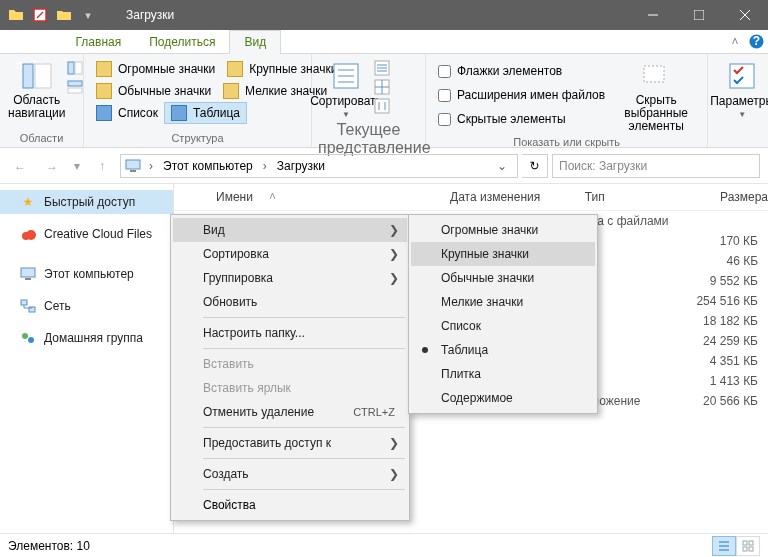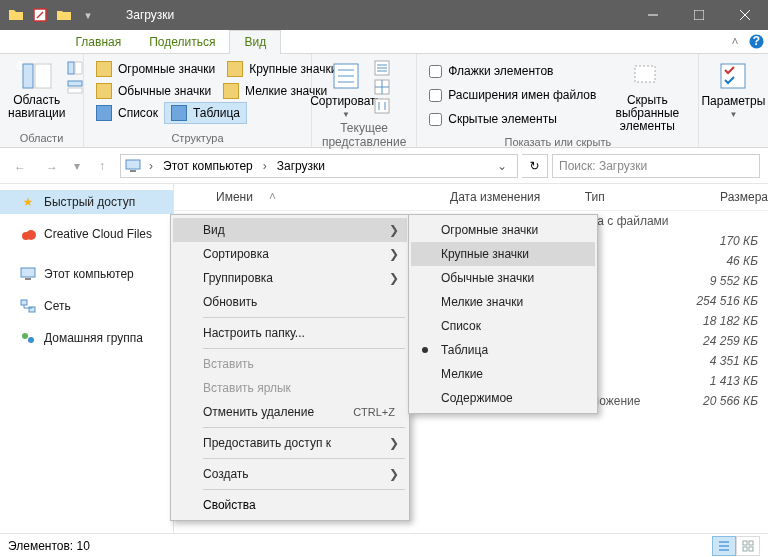--- a/index.html
+++ b/index.html
@@ -47,21 +47,21 @@
   .files { flex:1; overflow:hidden; position:relative;}
   .columns { display:flex; color:#444; padding: 6px 0 6px 18px; border-bottom:1px solid #f0f0f0;}
   .col-name { width:240px; display:flex; align-items:flex-start; gap:16px;margin-left:24px;}
   .col-date { width:138px;}
   .col-type { width:120px;}
   .col-size { width:68px; text-align:right;}
   .file-row { display:flex; padding:3px 0 3px 18px; align-items:center; }
   .file-row .fname { width:240px; display:flex; align-items:center; gap:8px;}
   .file-row .fdate { width:138px; color:#555;}
   .file-row .ftype { width:120px; color:#555;}
-  .file-row .fsize { width:68px; text-align:right; color:#555;font-style:italic;}
+  .file-row .fsize { width:68px; text-align:right; color:#555;}
   .folder-icon { width:16px; height:14px; }
   .status { height:24px; border-top:1px solid #e5e5e5; display:flex; align-items:center; padding:0 8px; justify-content:space-between;}
   .status .viewbtns { display:flex; gap:0;}
   .status .vb{ width:24px;height:20px;border:1px solid #dcdcdc; display:flex;align-items:center;justify-content:center;color:#9aa;}
   .status .vb.active{ background:#cde6f7; border-color:#8abde2; color:#1979ca;}
   .context-menu { position:absolute; background:#f2f2f2; border:1px solid #bdbdbd; box-shadow:3px 3px 6px rgba(0,0,0,.25); padding:3px 2px; }
   .cm-item { height:24px; display:flex; align-items:center; padding:0 28px 0 30px; color:#222; white-space:nowrap; position:relative; }
   .cm-item.disabled { color:#9a9a9a; }
   .cm-item.hover { background:#d8d8d8; }
   .cm-item .sub { position:absolute; right:8px; color:#555;}
@@ -219,21 +219,21 @@
             </svg>
           </span>
         <span>
             <svg width="16" height="16">
               <rect x="1" y="1" width="14" height="14" fill="#fff" stroke="#aaa"></rect>
               <path d="M5 4v8M11 4v8" stroke="#5b93c9"></path>
             </svg>
           </span>
       </div>
     </div>
-    <div class="group-label" style="font-size:12px">Текущее представление</div>
+    <div class="group-label" style="font-size:16px">Текущее представление</div>
   </div>
 
   <div class="group" style="flex:1">
     <div class="group-body">
       <div class="midcol" style="gap:2px;padding-top:2px">
         <label class="ribbon-item">
             <input type="checkbox" style="">
             <span>Флажки элементов</span>
           </label>
         <label class="ribbon-item">
@@ -548,18 +548,18 @@
       <span>Мелкие значки</span>
     </div>
   <div class="cm-item">
       <span>Список</span>
     </div>
   <div class="cm-item">
       <span class="cm-bullet"></span>
       <span>Таблица</span>
     </div>
   <div class="cm-item">
-      <span>Мелкие</span>
+      <span>Плитка</span>
     </div>
   <div class="cm-item">
       <span>Содержимое</span>
     </div>
 </div>
 
 </body></html>

